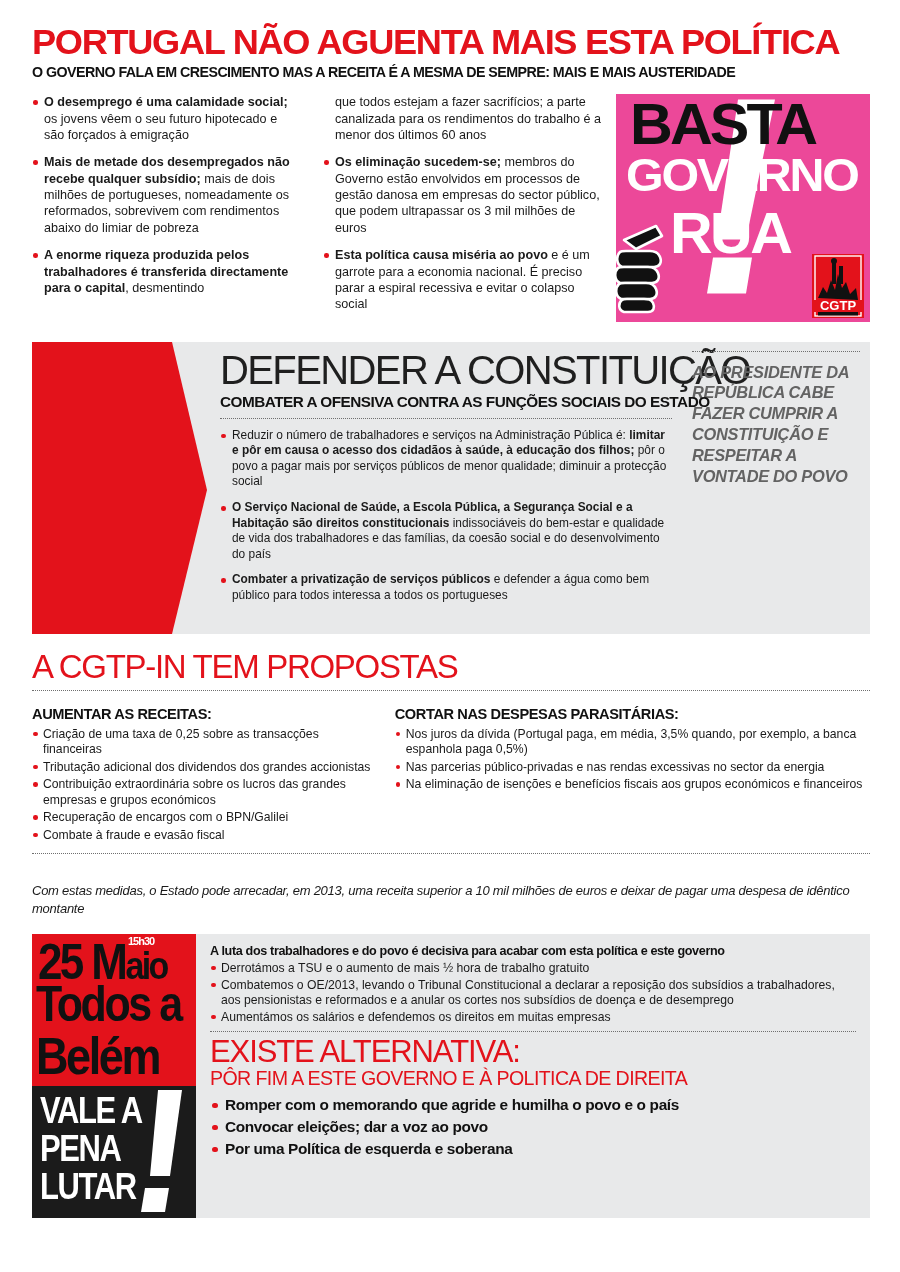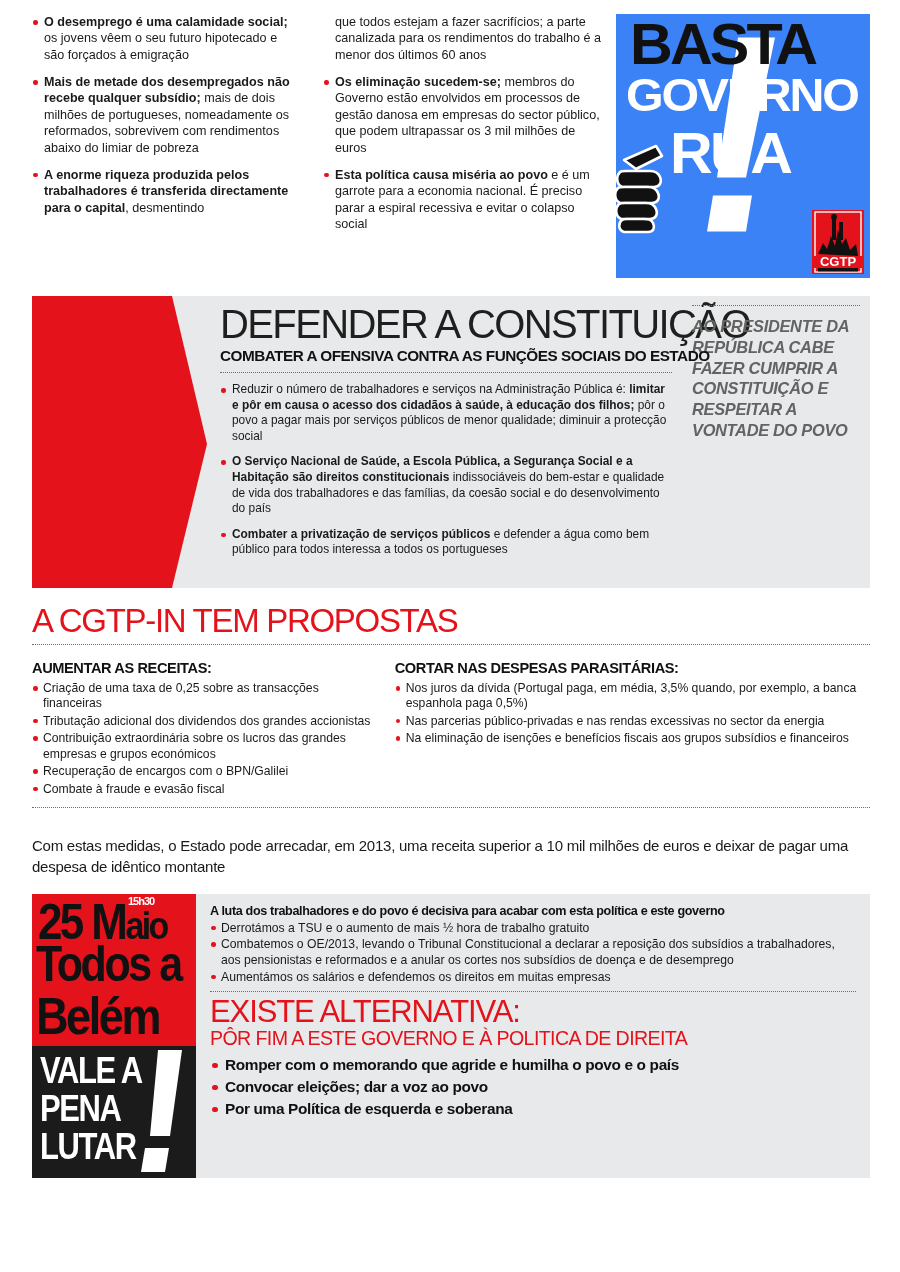--- a/index.html
+++ b/index.html
@@ -64,22 +64,22 @@
     border-radius: 50%;
     background: #e3121b;
   }
   ul.bl li.nobul { padding-left: 12px; }
   ul.bl li.nobul::before { display: none; }
   .b { font-weight: 700; }
 
   
   .basta {
     position: relative;
-    width: 254px; height: 264px;
-    background: #3b82f6;
+    width: 254px; height: 228px;
+    background: #ec4899;
     overflow: hidden;
   }
   .basta-word1 {
     position: absolute; left: 14px; top: 2px;
     font-size: 57px; font-weight: 700; color: #111;
     letter-spacing: -2.8px; line-height: 1;
     transform: scaleX(1.04); transform-origin: left top;
   }
   .basta-word2 {
     position: absolute; left: 10px; top: 57px;
@@ -176,22 +176,23 @@
   }
   .prop-cols ul.bl li {
     font-size: 12.2px; line-height: 1.27; margin-bottom: 2px;
     padding-left: 11px;
   }
   .prop-cols ul.bl li::before { top: 5px; }
 
   
   .summary {
     margin: 28px 30px 0 32px;
-    font-size: 15px; line-height: 1.38; color: #1a1a1a;
+    font-size: 13px; line-height: 1.38; color: #1a1a1a;
     letter-spacing: -0.25px;
+    font-style: italic;
   }
 
   
   .bottom {
     margin: 16px 30px 0 32px;
     display: flex;
     align-items: stretch;
     gap: 0;
   }
   .maio {
@@ -284,20 +285,24 @@
     content: ""; position: absolute; left: 2px; top: 9px;
     width: 5.5px; height: 5.5px; border-radius: 50%;
     background: #e3121b;
   }
 </style>
 </head>
 <body>
 
 <div class="page">
 
+  <div class="hdr">
+    <div class="hdr-title">PORTUGAL NÃO AGUENTA MAIS ESTA POLÍTICA</div>
+    <div class="hdr-sub">O GOVERNO FALA EM CRESCIMENTO MAS A RECEITA É A MESMA DE SEMPRE: MAIS E MAIS AUSTERIDADE</div>
+  </div>
 
   <div class="top-area">
 
     <div class="col-a">
       <ul class="bl">
         <li><span class="b">O desemprego é uma calamidade social;</span><span> os jovens vêem o seu futuro hipotecado e são forçados à emigração</span></li>
         <li><span class="b">Mais de metade dos desempregados não recebe qualquer subsídio;</span><span> mais de dois milhões de portugueses, nomeadamente os reformados, sobrevivem com rendimentos abaixo do limiar de pobreza</span></li>
         <li><span class="b">A enorme riqueza produzida pelos trabalhadores é transferida directamente para o capital</span><span>, desmentindo</span></li>
       </ul>
     </div>
@@ -385,21 +390,21 @@
           <li>Contribuição extraordinária sobre os lucros das grandes empresas e grupos económicos</li>
           <li>Recuperação de encargos com o BPN/Galilei</li>
           <li>Combate à fraude e evasão fiscal</li>
         </ul>
       </div>
       <div class="prop-col-r">
         <div class="prop-head">CORTAR NAS DESPESAS PARASITÁRIAS:</div>
         <ul class="bl">
           <li>Nos juros da dívida (Portugal paga, em média, 3,5% quando, por exemplo, a banca espanhola paga 0,5%)</li>
           <li>Nas parcerias público-privadas e nas rendas excessivas no sector da energia</li>
-          <li>Na eliminação de isenções e benefícios fiscais aos grupos subsídios e financeiros</li>
+          <li>Na eliminação de isenções e benefícios fiscais aos grupos económicos e financeiros</li>
         </ul>
       </div>
     </div>
     <div class="dotted" style="margin-top:8px"></div>
   </div>
 
   <div class="summary">Com estas medidas, o Estado pode arrecadar, em 2013, uma receita superior a 10 mil milhões de euros e deixar de pagar uma despesa de idêntico montante</div>
 
   <div class="bottom">
 

